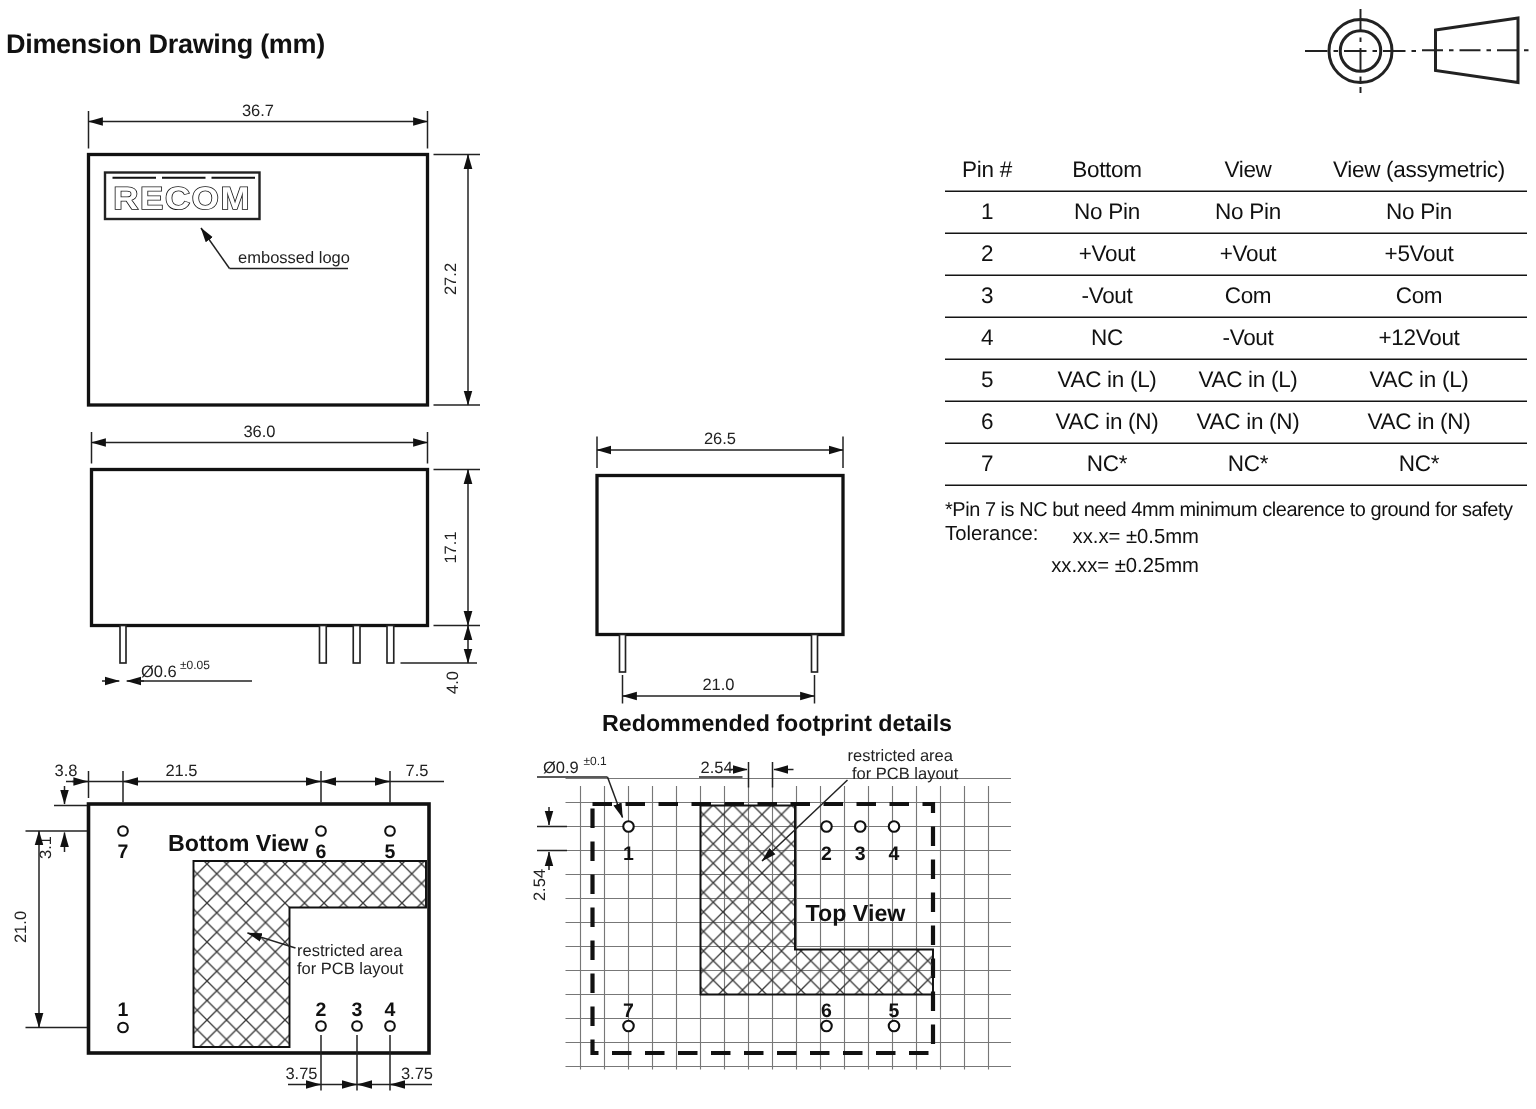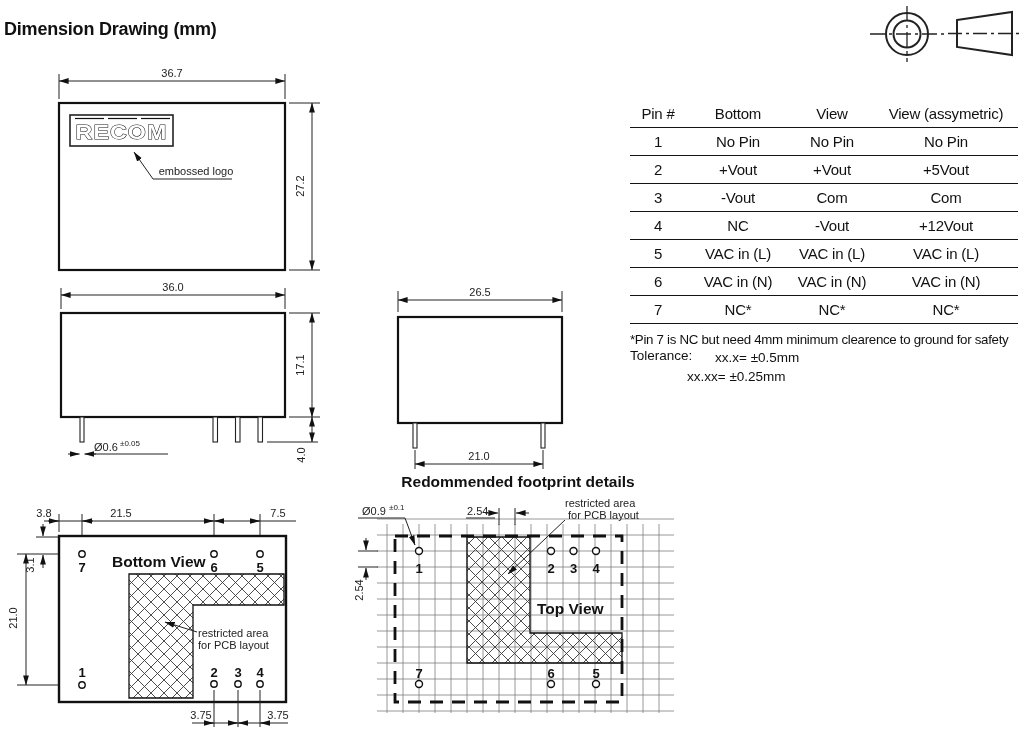--- a/index.html
+++ b/index.html
@@ -31,21 +31,21 @@
   .pinning table{width:100%;border-collapse:collapse;table-layout:fixed;}
   .pinning th,.pinning td{height:27px;padding:0;text-align:center;font-size:15px;
        border-bottom:1.5px solid #141414;letter-spacing:-0.2px;}
   .pinning th{font-weight:normal;}
   .pinning col.c1{width:56px}.pinning col.c2{width:104px}.pinning col.c3{width:84px}.pinning col.c4{width:144px}
   .footnote{margin:8px 0 0 0;font-size:13.3px;letter-spacing:-0.3px;}
   .ncnote{margin:25px 0 0 0;font-size:13.5px;}
   .tol{margin:1px 0 0 0;font-size:13.5px;display:flex;}
   .tol .tlabel{width:69px;flex:0 0 69px;}
   .tol .tv1{line-height:19px;margin-left:16px;}
-  .tol .tv2{line-height:19px;margin-left:-12px;}
+  .tol .tv2{line-height:19px;margin-left:-12px;text-align:right;}
 </style>
 </head>
 <body>
 
 <div class="canvas">
 
   <h1 class="title abs" style="left:4px;top:19px;">Dimension Drawing (mm)</h1>
 
   <svg class="abs" style="left:860px;top:4px;" width="164" height="62" viewBox="0 0 164 62">
     <g>

